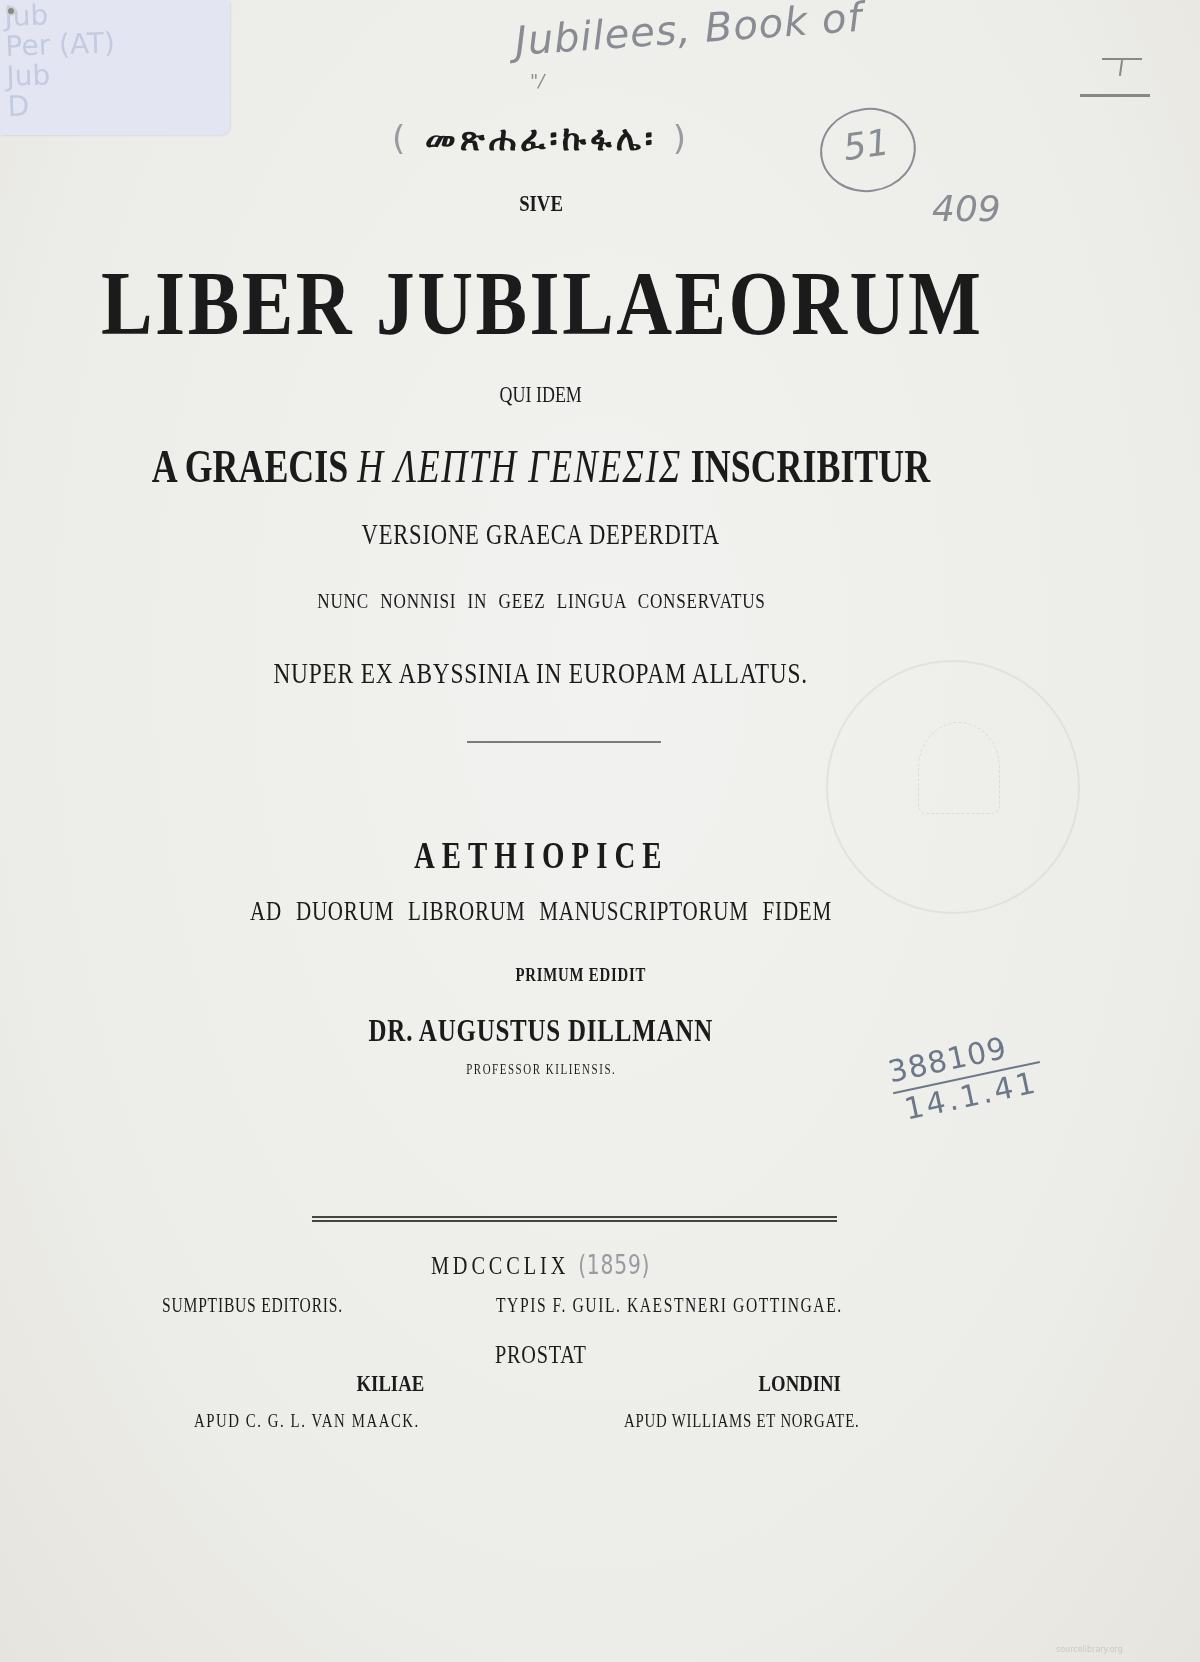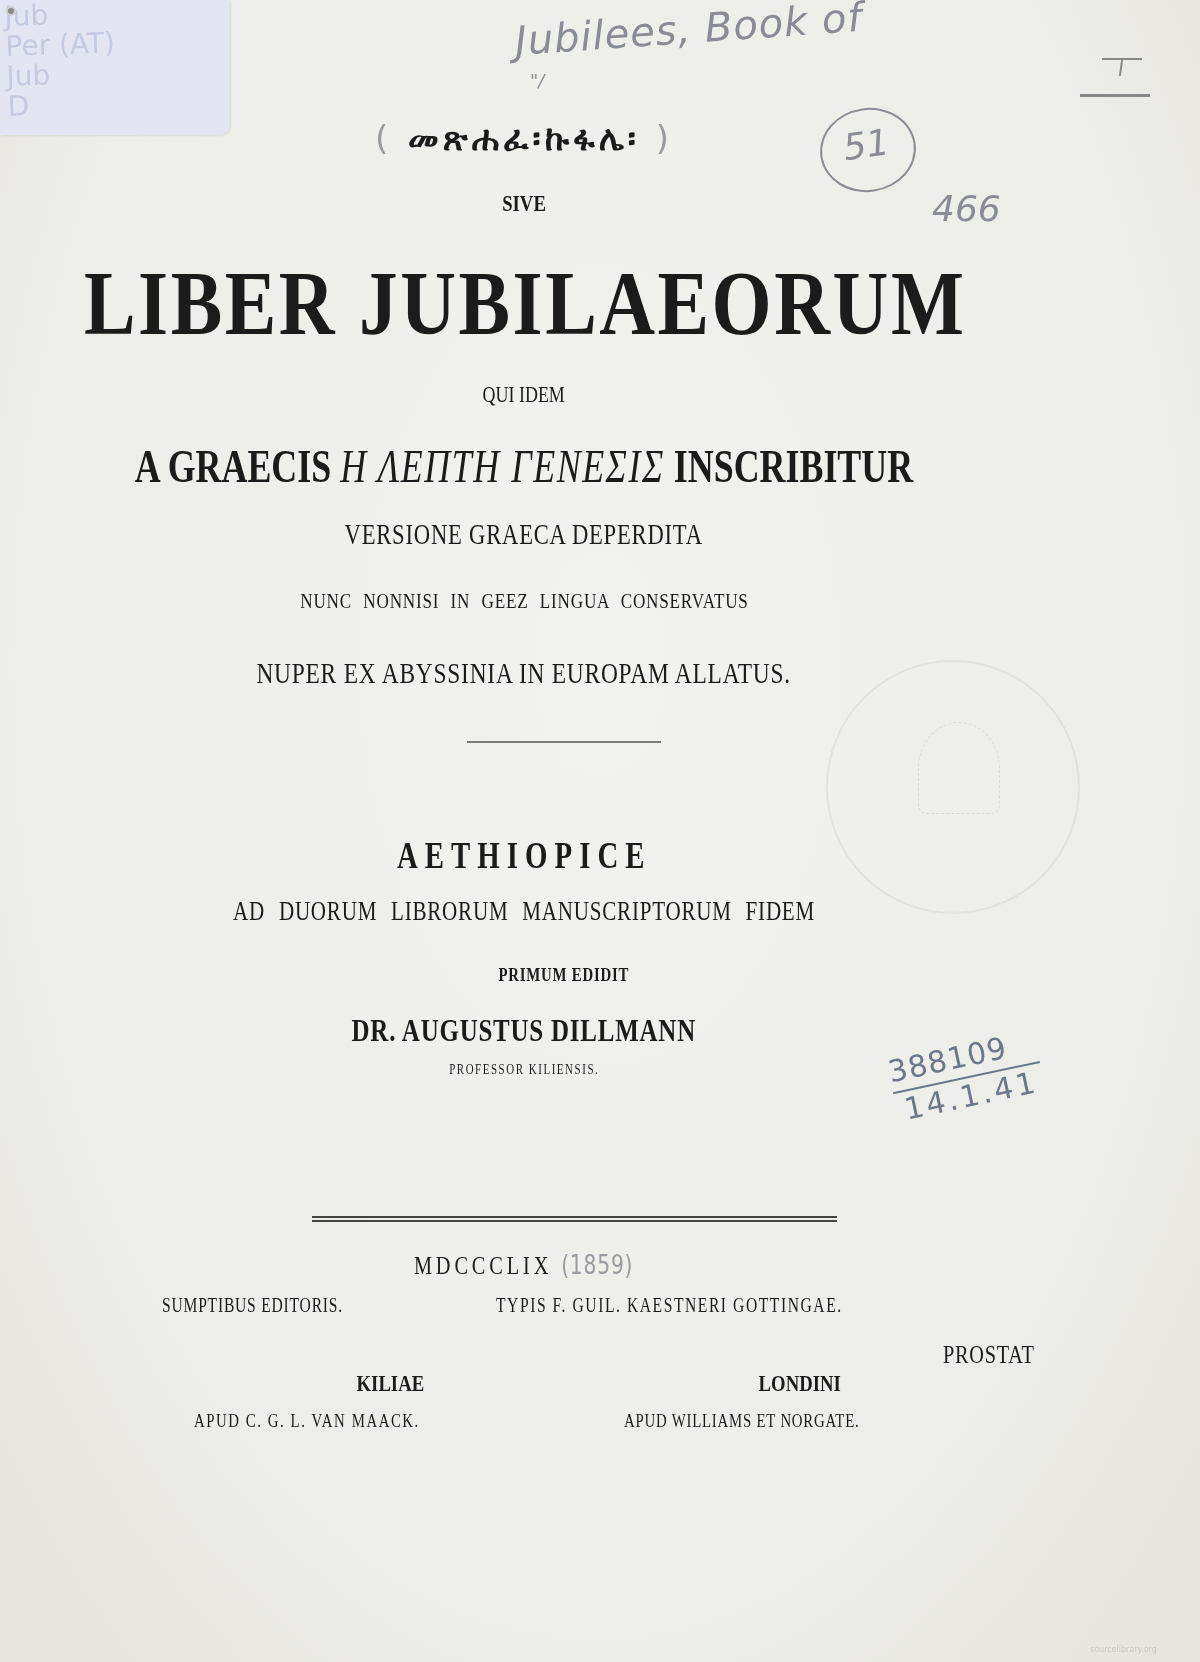--- a/index.html
+++ b/index.html
@@ -4,21 +4,21 @@
 <style>
   html, body { margin:0; padding:0; }
   body {
     width:1200px; height:1662px; position:relative; overflow:hidden;
     background:#efefec;
     background-image: radial-gradient(ellipse at 50% 40%, #f2f2f0 0%, #ecece8 70%, #e6e4de 100%);
     font-family:"Liberation Serif", "DejaVu Serif", serif;
     color:#1b1b1b;
   }
   .abs { position:absolute; }
-  .center { position:absolute; left:0; width:1048px; text-align:center; }
+  .center { position:absolute; left:17px; width:1048px; text-align:center; }
   .cond { display:inline-block; transform:scaleX(0.78); transform-origin:center; white-space:nowrap; }
 
   
   .sticker { left:0; top:0; width:230px; height:135px; background:#e3e6f2; border-bottom-right-radius:10px; box-shadow:1px 1px 2px rgba(0,0,0,0.08); }
   .sticker-text { left:6px; top:0; color:#c4cadf; font-family:"DejaVu Sans", sans-serif; font-size:28px; line-height:30px; white-space:pre; transform:rotate(-2deg); }
   .pin { left:6px; top:6px; width:10px; height:10px; border-radius:50%; background:#888; border:2px solid #cfcfcf; box-sizing:border-box; }
 
   
   .pencil { color:#8a8c94; font-family:"DejaVu Sans", sans-serif; font-style:italic; font-weight:normal; }
   .note-title { left:515px; top:18px; font-size:40px; letter-spacing:1px; transform:rotate(-4deg); transform-origin:left; }
@@ -54,48 +54,48 @@
   .accession { left:885px; top:1055px; width:180px; height:100px; transform:rotate(-12deg); transform-origin:left top; color:#6c7788; font-family:"DejaVu Sans", sans-serif; }
   .acc-num { position:absolute; left:0; top:0; font-size:30px; letter-spacing:1px; }
   .acc-line { position:absolute; left:0; top:38px; width:150px; height:2px; background:#6c7788; }
   .acc-date { position:absolute; left:8px; top:40px; font-size:30px; letter-spacing:3px; }
 
   .rule-double { left:312px; top:1216px; width:525px; height:6px; border-top:2px solid #444; border-bottom:2px solid #444; box-sizing:border-box; }
   .year { top:1250px; font-size:26px; letter-spacing:5px; }
   .year .pencil-year { color:#9a9aa0; font-family:"DejaVu Sans", sans-serif; letter-spacing:1px; }
   .sumptibus { left:162px; top:1294px; font-size:20px; letter-spacing:1px; }
   .typis { left:496px; top:1294px; font-size:20px; letter-spacing:2px; }
-  .prostat { top:1340px; font-size:26px; letter-spacing:1px;text-align:right; }
+  .prostat { top:1340px; font-size:26px; letter-spacing:1px; }
   .kiliae { left:300px; top:1370px; width:180px; text-align:center; font-size:24px; font-weight:bold; }
   .londini { left:700px; top:1370px; width:200px; text-align:center; font-size:24px; font-weight:bold; }
   .apud-left { left:194px; top:1410px; font-size:19px; letter-spacing:2px; }
   .apud-right { left:624px; top:1410px; font-size:19px; letter-spacing:1px; }
 
-  .watermark { left:1056px; top:1645px; font-size:8px; color:#c9c9c6; font-family:"DejaVu Sans", sans-serif;margin-left:34px; }
+  .watermark { left:1056px; top:1645px; font-size:8px; color:#c9c9c6; font-family:"DejaVu Sans", sans-serif; }
 
   
   .emboss { left:826px; top:660px; width:250px; height:250px; border-radius:50%; border:2px solid rgba(200,200,200,0.35); }
   .emboss .ray { position:absolute; left:90px; top:60px; width:80px; height:90px; border-radius:50% 50% 10% 10%; border:1px dashed rgba(190,190,190,0.4); }
 </style>
 </head>
 <body>
 
 <div class="abs sticker"></div>
 <div class="abs sticker-text">Jub
 Per (AT)
 Jub
 D</div>
 <div class="abs pin"></div>
 
 <div class="abs pencil note-title">Jubilees, Book of</div>
 <div class="abs pencil ditto">"/</div>
 <div class="abs pencil circle51">
   <span>51</span>
 </div>
-<div class="abs pencil note409">466</div>
+<div class="abs pencil note409">409</div>
 <div class="abs roman-one">
   <div class="top"></div>
     <div class="stem"></div>
     <div class="bot"></div>
 </div>
 
 <div class="abs emboss">
     <div class="ray"></div>
   </div>
 

